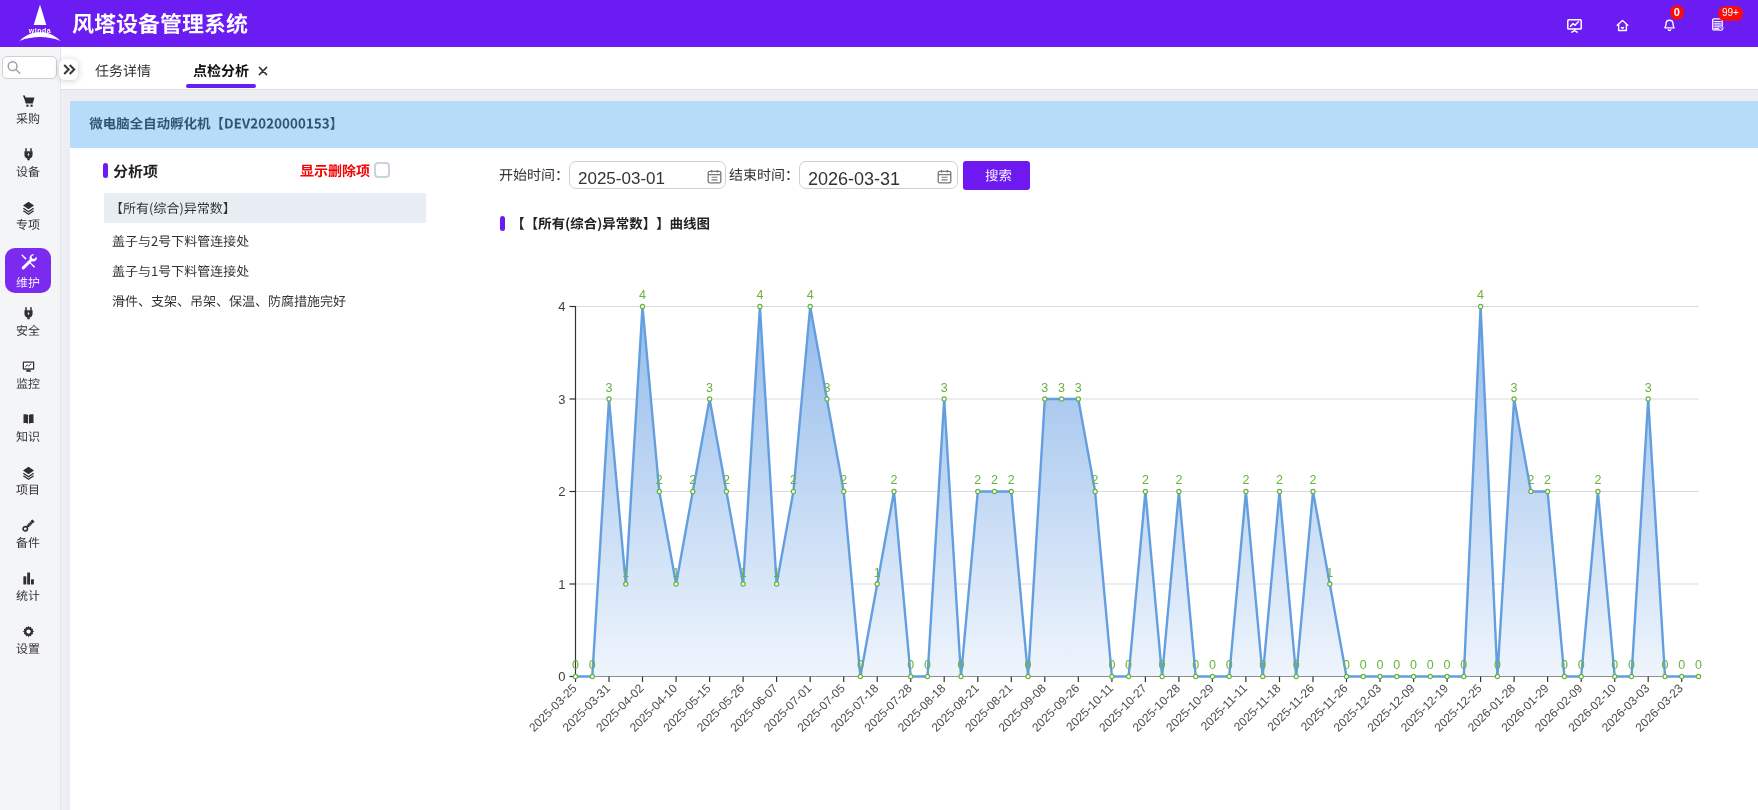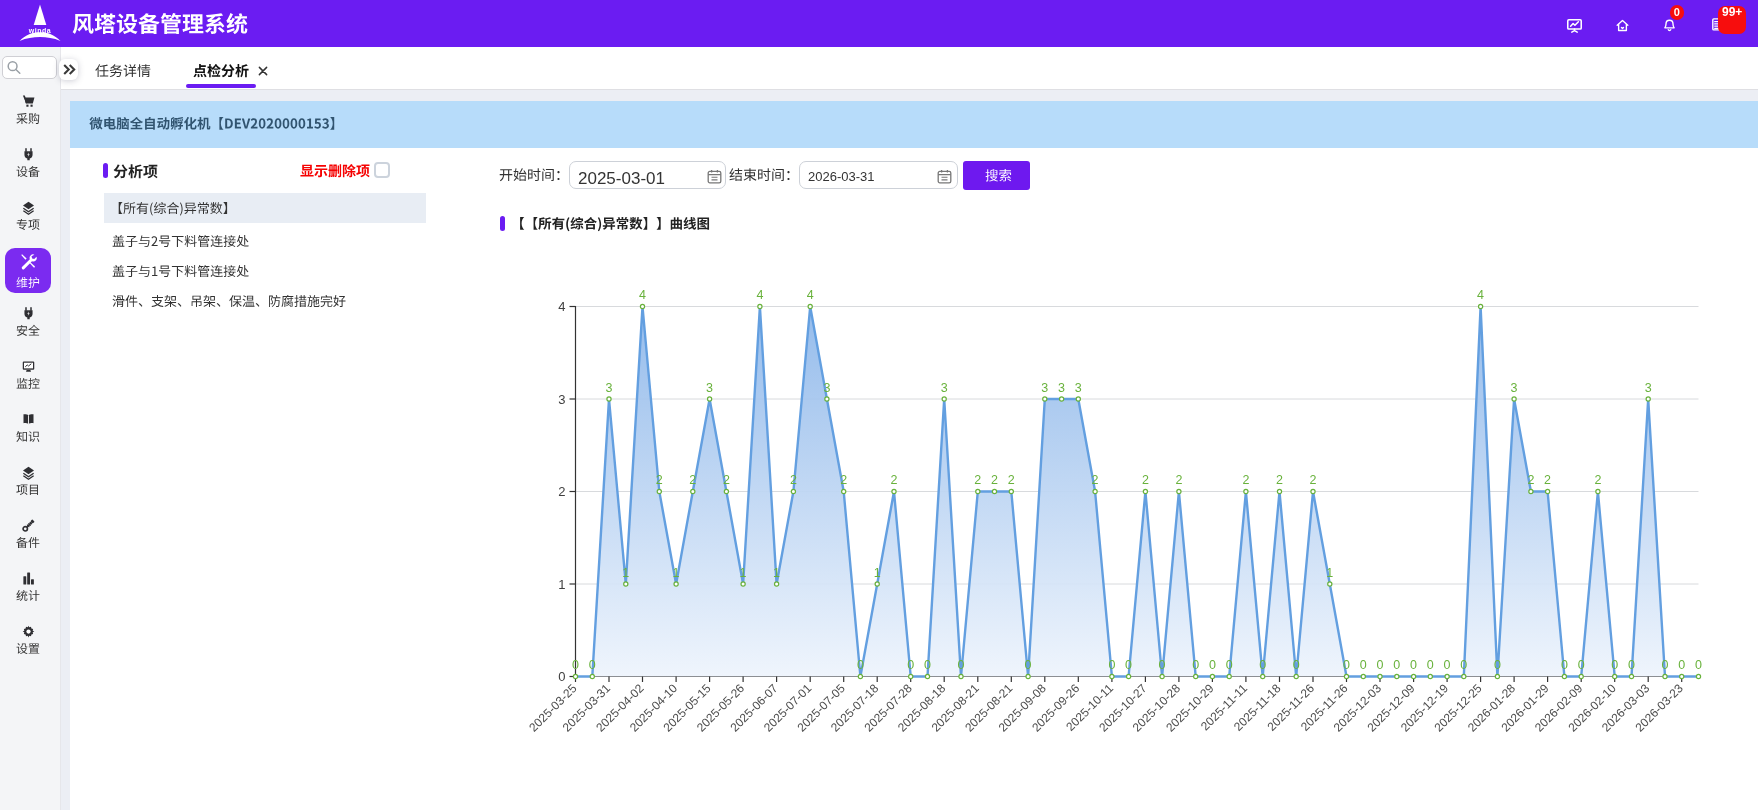--- a/index.html
+++ b/index.html
@@ -28,21 +28,21 @@
     <path d="M12 3.6c-3.5 0-5.6 2.6-5.6 5.8 0 3.4-.9 5-1.9 6.3h15c-1-1.3-1.9-2.9-1.9-6.3 0-3.2-2.1-5.8-5.6-5.8z" fill="none" stroke="#fff" stroke-width="2.2" stroke-linejoin="round"></path>
     <path d="M10 18.6a2.1 2.1 0 0 0 4 0" fill="none" stroke="#fff" stroke-width="2.2" stroke-linecap="round"></path>
   </svg>
 <svg class="t" style="left:1710.0px;top:17.0px;width:15px;height:15px" viewBox="0 0 24 24">
     <rect x="4.5" y="3" width="15" height="17.5" rx="1.5" fill="none" stroke="#fff" stroke-width="2.2"></rect>
     <path d="M7.5 7.5h9M7.5 11h9M7.5 14.5h9M7.5 18h5" stroke="#fff" stroke-width="2" stroke-linecap="round"></path>
     <circle cx="17.3" cy="17.6" r="3.6" fill="#6b1cf2" stroke="#fff" stroke-width="1.4"></circle>
     <path d="M17.3 15.9v1.9l1.4.8" fill="none" stroke="#fff" stroke-width="1.2" stroke-linecap="round"></path>
   </svg>
 <div style="left:1669.5px;top:5px;width:14.5px;height:14.5px;border-radius:8px;background:#f70d0d;color:#fff;font-size:11px;font-weight:bold;line-height:14.5px;text-align:center">0</div>
-<div style="left:1718px;top:5.5px;height:28px;border-radius:7px;background:#f70d0d;color:#fff;font-size:12px;font-weight:bold;line-height:13px;text-align:center;padding:0 4px">99+</div>
+<div style="left:1718px;top:5.5px;height:15px;border-radius:7px;background:#f70d0d;color:#fff;font-size:10px;font-weight:normal;line-height:13px;text-align:center;padding:0 4px">99+</div>
 <div style="left:2px;top:55.5px;width:55px;height:23px;background:#fff;border:1.5px solid #cfcfd4;border-radius:5px;box-sizing:border-box"></div>
 <svg class="t" style="left:7px;top:60px;width:14px;height:14px" viewBox="0 0 14 14">
     <circle cx="5.6" cy="6.2" r="4.4" fill="none" stroke="#9aa0a6" stroke-width="1.5"></circle>
     <path d="M8.9 9.5 12.8 13.3" stroke="#9aa0a6" stroke-width="1.5" stroke-linecap="round"></path>
   </svg>
 <div style="left:58.5px;top:58.5px;width:19.5px;height:21px;background:#fff;border-radius:6px;box-shadow:0 1px 6px rgba(60,60,90,.25)"></div>
 <svg class="t" style="left:62.5px;top:63.5px;width:12px;height:11px" viewBox="0 0 12 11">
     <path d="M1.2 1 5.7 5.5 1.2 10M6.7 1 11.2 5.5 6.7 10" fill="none" stroke="#3a3a3a" stroke-width="2.1" stroke-linejoin="miter"></path>
   </svg>
 <svg class="t" style="left:95.0px;top:61.5px;width:58.0px;height:18.9px;" viewBox="0 -14.00 58.0 18.90">
@@ -81,21 +81,21 @@
   </svg>
 <svg class="t" style="left:499.0px;top:166.0px;width:72.0px;height:18.9px;" viewBox="0 -14.00 72.0 18.90">
     <path d="M9.1 -9.8V-5.9H5.2V-6.5V-9.8ZM0.7 -5.9V-4.8H4.0C3.8 -2.9 3.1 -1.1 0.8 0.4C1.0 0.6 1.4 0.9 1.6 1.2C4.2 -0.5 4.9 -2.6 5.1 -4.8H9.1V1.1H10.2V-4.8H13.3V-5.9H10.2V-9.8H12.9V-10.8H1.2V-9.8H4.1V-6.5L4.1 -5.9Z M20.5 -4.6V1.1H21.4V0.5H25.7V1.1H26.7V-4.6ZM21.4 -0.4V-3.6H25.7V-0.4ZM20.0 -5.7C20.4 -5.9 21.0 -5.9 26.2 -6.3C26.4 -6.0 26.6 -5.6 26.7 -5.3L27.6 -5.8C27.1 -6.9 26.2 -8.5 25.2 -9.7L24.4 -9.3C24.8 -8.7 25.3 -8.0 25.7 -7.2L21.3 -7.0C22.2 -8.2 23.1 -9.8 23.9 -11.5L22.8 -11.8C22.1 -10.0 20.9 -8.1 20.6 -7.6C20.2 -7.1 19.9 -6.8 19.7 -6.7C19.8 -6.4 19.9 -5.9 20.0 -5.7ZM16.8 -7.9H18.4C18.3 -6.1 17.9 -4.6 17.5 -3.4C17.0 -3.8 16.5 -4.1 16.0 -4.5C16.3 -5.5 16.6 -6.7 16.8 -7.9ZM14.9 -4.1C15.6 -3.6 16.4 -3.0 17.0 -2.4C16.4 -1.2 15.6 -0.3 14.6 0.3C14.8 0.5 15.1 0.8 15.2 1.1C16.3 0.4 17.1 -0.5 17.8 -1.7C18.3 -1.2 18.8 -0.7 19.1 -0.3L19.7 -1.1C19.4 -1.6 18.9 -2.2 18.2 -2.7C18.9 -4.3 19.3 -6.3 19.4 -8.8L18.8 -8.9L18.7 -8.9H17.0C17.2 -9.8 17.4 -10.8 17.5 -11.6L16.5 -11.7C16.4 -10.8 16.3 -9.9 16.1 -8.9H14.6V-7.9H15.9C15.6 -6.5 15.2 -5.1 14.9 -4.1Z M34.6 -6.3C35.4 -5.2 36.3 -3.8 36.8 -2.9L37.7 -3.4C37.2 -4.3 36.3 -5.7 35.5 -6.8ZM32.5 -5.6V-2.4H30.1V-5.6ZM32.5 -6.6H30.1V-9.6H32.5ZM29.1 -10.6V-0.4H30.1V-1.5H33.5V-10.6ZM38.7 -11.7V-9.0H34.2V-7.9H38.7V-0.5C38.7 -0.2 38.6 -0.1 38.3 -0.1C38.0 -0.1 37.0 -0.1 35.9 -0.1C36.0 0.2 36.2 0.7 36.3 1.0C37.7 1.0 38.6 1.0 39.1 0.8C39.6 0.6 39.8 0.3 39.8 -0.5V-7.9H41.5V-9.0H39.8V-11.7Z M43.3 -8.6V1.1H44.4V-8.6ZM43.5 -11.1C44.1 -10.5 44.9 -9.6 45.2 -9.0L46.0 -9.6C45.7 -10.2 45.0 -11.0 44.3 -11.6ZM47.3 -4.1H50.7V-2.2H47.3ZM47.3 -6.9H50.7V-5.0H47.3ZM46.4 -7.8V-1.4H51.7V-7.8ZM46.9 -11.0V-10.0H53.7V-0.2C53.7 0.0 53.6 0.1 53.5 0.1C53.3 0.1 52.7 0.1 52.1 0.1C52.3 0.4 52.4 0.8 52.5 1.1C53.3 1.1 53.9 1.1 54.3 0.9C54.7 0.7 54.8 0.4 54.8 -0.2V-11.0Z M59.5 -6.8C60.1 -6.8 60.6 -7.2 60.6 -7.8C60.6 -8.5 60.1 -8.9 59.5 -8.9C58.9 -8.9 58.4 -8.5 58.4 -7.8C58.4 -7.2 58.9 -6.8 59.5 -6.8ZM59.5 0.1C60.1 0.1 60.6 -0.4 60.6 -1.0C60.6 -1.6 60.1 -2.0 59.5 -2.0C58.9 -2.0 58.4 -1.6 58.4 -1.0C58.4 -0.4 58.9 0.1 59.5 0.1Z" fill="#333"></path>
   </svg>
 <div style="left:569px;top:161px;width:157px;height:28px;background:#fff;border:1.5px solid #cdd1d8;border-radius:7px;box-sizing:border-box"></div>
 <span class="txt" style="left:578px;top:169px;font-size:17px;color:#333">2025-03-01</span>
 <svg class="t" style="left:729.0px;top:166.0px;width:72.0px;height:18.9px;" viewBox="0 -14.00 72.0 18.90">
     <path d="M0.5 -0.7 0.7 0.3C2.1 0.0 3.9 -0.4 5.7 -0.8L5.6 -1.7C3.7 -1.4 1.8 -1.0 0.5 -0.7ZM0.8 -6.0C1.0 -6.1 1.3 -6.1 3.1 -6.4C2.5 -5.5 1.9 -4.8 1.6 -4.5C1.2 -4.0 0.9 -3.7 0.5 -3.6C0.7 -3.3 0.8 -2.8 0.9 -2.6C1.2 -2.8 1.7 -2.9 5.6 -3.6C5.6 -3.8 5.6 -4.2 5.6 -4.5L2.5 -4.0C3.6 -5.2 4.7 -6.7 5.6 -8.2L4.7 -8.8C4.4 -8.3 4.1 -7.8 3.8 -7.3L1.9 -7.2C2.7 -8.3 3.6 -9.8 4.2 -11.2L3.1 -11.7C2.5 -10.0 1.5 -8.3 1.2 -7.9C0.9 -7.4 0.7 -7.1 0.4 -7.0C0.5 -6.7 0.7 -6.2 0.8 -6.0ZM8.9 -11.8V-9.9H5.7V-8.9H8.9V-6.7H6.1V-5.7H13.0V-6.7H10.0V-8.9H13.2V-9.9H10.0V-11.8ZM6.4 -4.3V1.1H7.4V0.5H11.6V1.1H12.6V-4.3ZM7.4 -0.4V-3.3H11.6V-0.4Z M16.0 -7.8V-3.7H19.9C18.6 -2.2 16.5 -0.9 14.6 -0.2C14.8 -0.0 15.1 0.4 15.3 0.6C17.1 -0.1 19.1 -1.4 20.4 -2.9V1.1H21.5V-3.0C22.9 -1.4 24.9 -0.1 26.8 0.7C26.9 0.4 27.3 -0.0 27.5 -0.2C25.6 -0.9 23.4 -2.2 22.1 -3.7H26.0V-7.8H21.5V-9.3H27.0V-10.3H21.5V-11.7H20.4V-10.3H15.1V-9.3H20.4V-7.8ZM17.0 -6.8H20.4V-4.7H17.0ZM21.5 -6.8H24.9V-4.7H21.5Z M34.6 -6.3C35.4 -5.2 36.3 -3.8 36.8 -2.9L37.7 -3.4C37.2 -4.3 36.3 -5.7 35.5 -6.8ZM32.5 -5.6V-2.4H30.1V-5.6ZM32.5 -6.6H30.1V-9.6H32.5ZM29.1 -10.6V-0.4H30.1V-1.5H33.5V-10.6ZM38.7 -11.7V-9.0H34.2V-7.9H38.7V-0.5C38.7 -0.2 38.6 -0.1 38.3 -0.1C38.0 -0.1 37.0 -0.1 35.9 -0.1C36.0 0.2 36.2 0.7 36.3 1.0C37.7 1.0 38.6 1.0 39.1 0.8C39.6 0.6 39.8 0.3 39.8 -0.5V-7.9H41.5V-9.0H39.8V-11.7Z M43.3 -8.6V1.1H44.4V-8.6ZM43.5 -11.1C44.1 -10.5 44.9 -9.6 45.2 -9.0L46.0 -9.6C45.7 -10.2 45.0 -11.0 44.3 -11.6ZM47.3 -4.1H50.7V-2.2H47.3ZM47.3 -6.9H50.7V-5.0H47.3ZM46.4 -7.8V-1.4H51.7V-7.8ZM46.9 -11.0V-10.0H53.7V-0.2C53.7 0.0 53.6 0.1 53.5 0.1C53.3 0.1 52.7 0.1 52.1 0.1C52.3 0.4 52.4 0.8 52.5 1.1C53.3 1.1 53.9 1.1 54.3 0.9C54.7 0.7 54.8 0.4 54.8 -0.2V-11.0Z M59.5 -6.8C60.1 -6.8 60.6 -7.2 60.6 -7.8C60.6 -8.5 60.1 -8.9 59.5 -8.9C58.9 -8.9 58.4 -8.5 58.4 -7.8C58.4 -7.2 58.9 -6.8 59.5 -6.8ZM59.5 0.1C60.1 0.1 60.6 -0.4 60.6 -1.0C60.6 -1.6 60.1 -2.0 59.5 -2.0C58.9 -2.0 58.4 -1.6 58.4 -1.0C58.4 -0.4 58.9 0.1 59.5 0.1Z" fill="#333"></path>
   </svg>
 <div style="left:799px;top:161px;width:159px;height:28px;background:#fff;border:1.5px solid #cdd1d8;border-radius:7px;box-sizing:border-box"></div>
-<span class="txt" style="left:808px;top:169px;font-size:13px;color:#333">2026-03-31</span>
+<span class="txt" style="left:808px;top:169px;font-size:18px;color:#333">2026-03-31</span>
 <svg class="t" style="left:707px;top:169px;width:15px;height:15px" viewBox="0 0 15 15">
     <rect x="1.2" y="2.4" width="12.6" height="11.4" rx="1.6" fill="none" stroke="#777" stroke-width="1.3"></rect>
     <path d="M1.2 5.6h12.6M4.6 1v2.6M10.4 1v2.6" stroke="#777" stroke-width="1.3"></path>
     <path d="M4.5 8.3h6M4.5 10.9h6" stroke="#777" stroke-width="1.1"></path>
   </svg>
 <svg class="t" style="left:937px;top:169px;width:15px;height:15px" viewBox="0 0 15 15">
     <rect x="1.2" y="2.4" width="12.6" height="11.4" rx="1.6" fill="none" stroke="#777" stroke-width="1.3"></rect>
     <path d="M1.2 5.6h12.6M4.6 1v2.6M10.4 1v2.6" stroke="#777" stroke-width="1.3"></path>
     <path d="M4.5 8.3h6M4.5 10.9h6" stroke="#777" stroke-width="1.1"></path>
   </svg>

